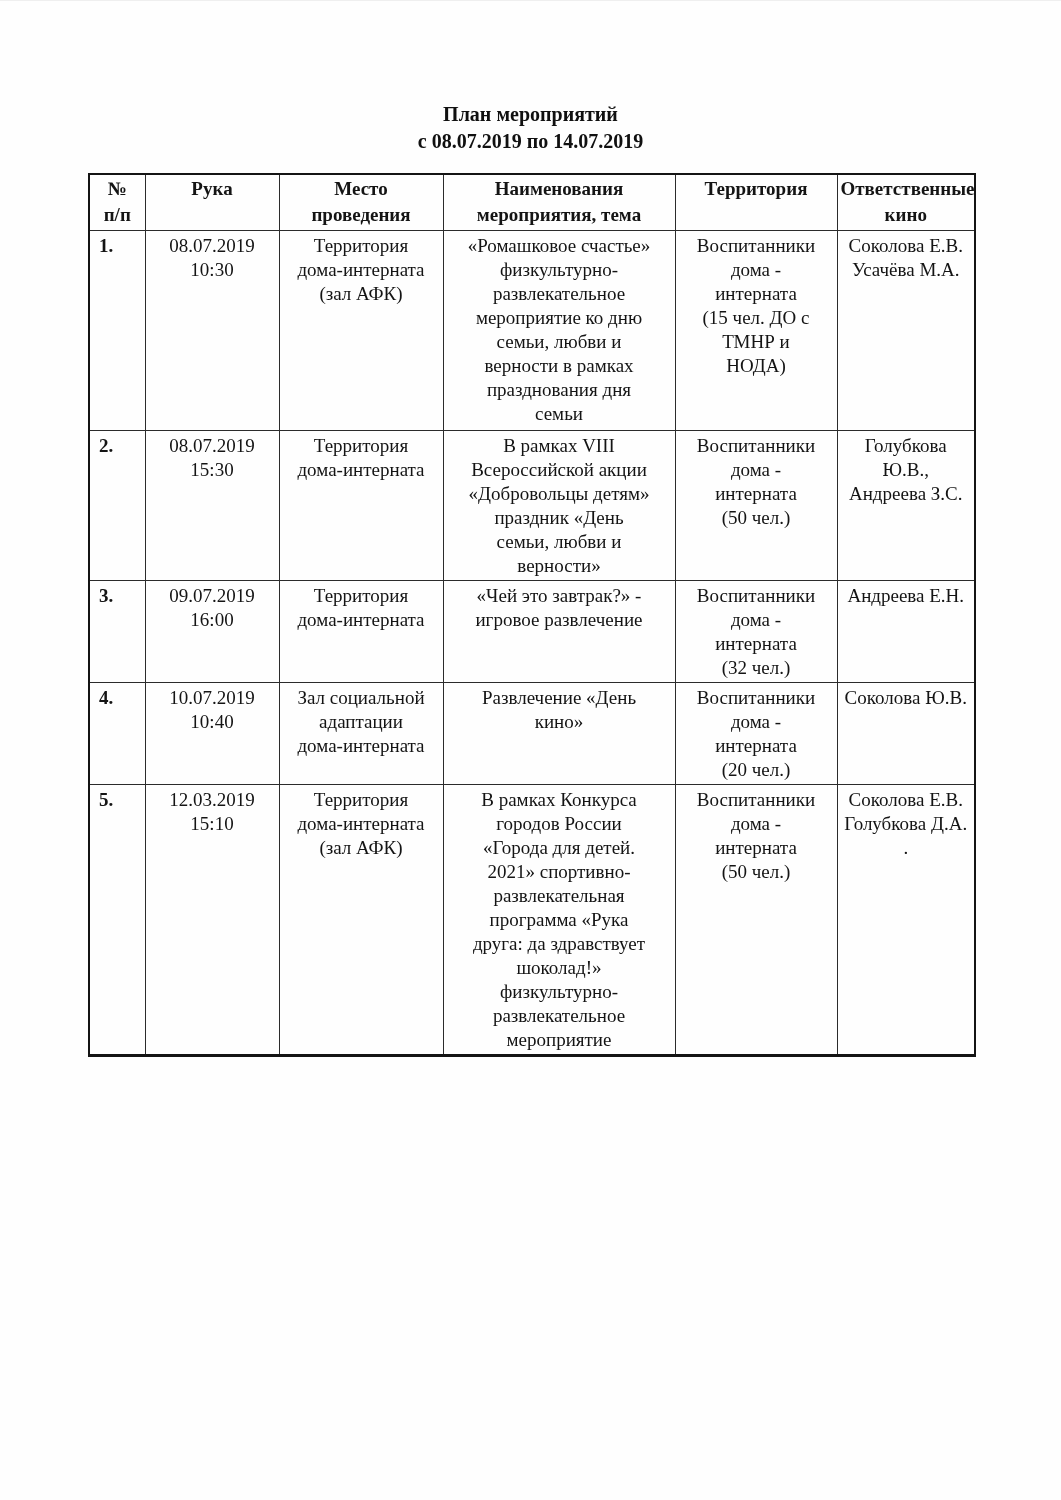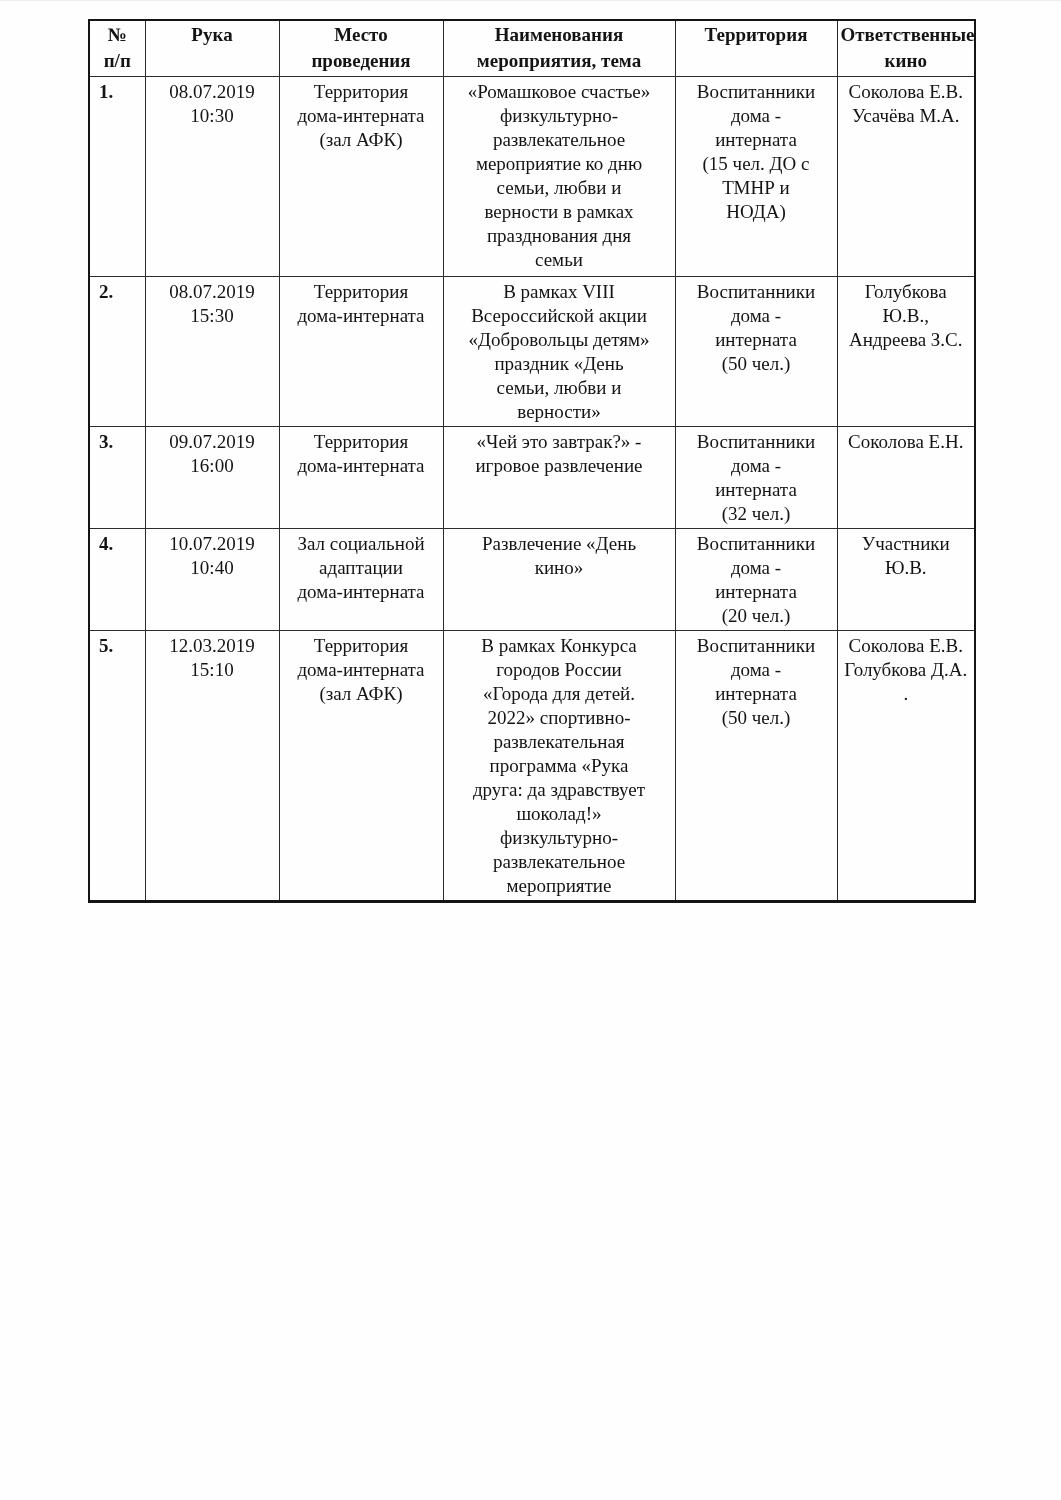--- a/index.html
+++ b/index.html
@@ -57,20 +57,24 @@
   tr.row-2 { height: 145px; }
   tr.row-3 { height: 100px; }
   tr.row-4 { height: 99px; }
   tr.row-5 { height: 266px; }
 </style>
 </head>
 <body>
 
 <div class="page">
 
+  <div class="title-block">
+    <div>План мероприятий</div>
+    <div>с 08.07.2019 по 14.07.2019</div>
+  </div>
 
   <table class="plan-table">
     <colgroup>
       <col style="width:56px">
       <col style="width:134px">
       <col style="width:164px">
       <col style="width:232px">
       <col style="width:162px">
       <col style="width:138px">
     </colgroup>
@@ -137,48 +141,48 @@
         <td>09.07.2019
 16:00</td>
         <td>Территория
 дома-интерната</td>
         <td>«Чей это завтрак?» -
 игровое развлечение</td>
         <td>Воспитанники
 дома -
 интерната
 (32 чел.)</td>
-        <td>Соколова Е.Н.</td>
+        <td>Андреева Е.Н.</td>
       </tr>
       <tr class="row-4">
         <td class="cell-num">4.</td>
         <td>10.07.2019
 10:40</td>
         <td>Зал социальной
 адаптации
 дома-интерната</td>
         <td>Развлечение «День
 кино»</td>
         <td>Воспитанники
 дома -
 интерната
 (20 чел.)</td>
-        <td>Участники Ю.В.</td>
+        <td>Соколова Ю.В.</td>
       </tr>
       <tr class="row-5">
         <td class="cell-num">5.</td>
         <td>12.03.2019
 15:10</td>
         <td>Территория
 дома-интерната
 (зал АФК)</td>
         <td>В рамках Конкурса
 городов России
 «Города для детей.
-2022» спортивно-
+2021» спортивно-
 развлекательная
 программа «Рука
 друга: да здравствует
 шоколад!»
 физкультурно-
 развлекательное
 мероприятие</td>
         <td>Воспитанники
 дома -
 интерната

